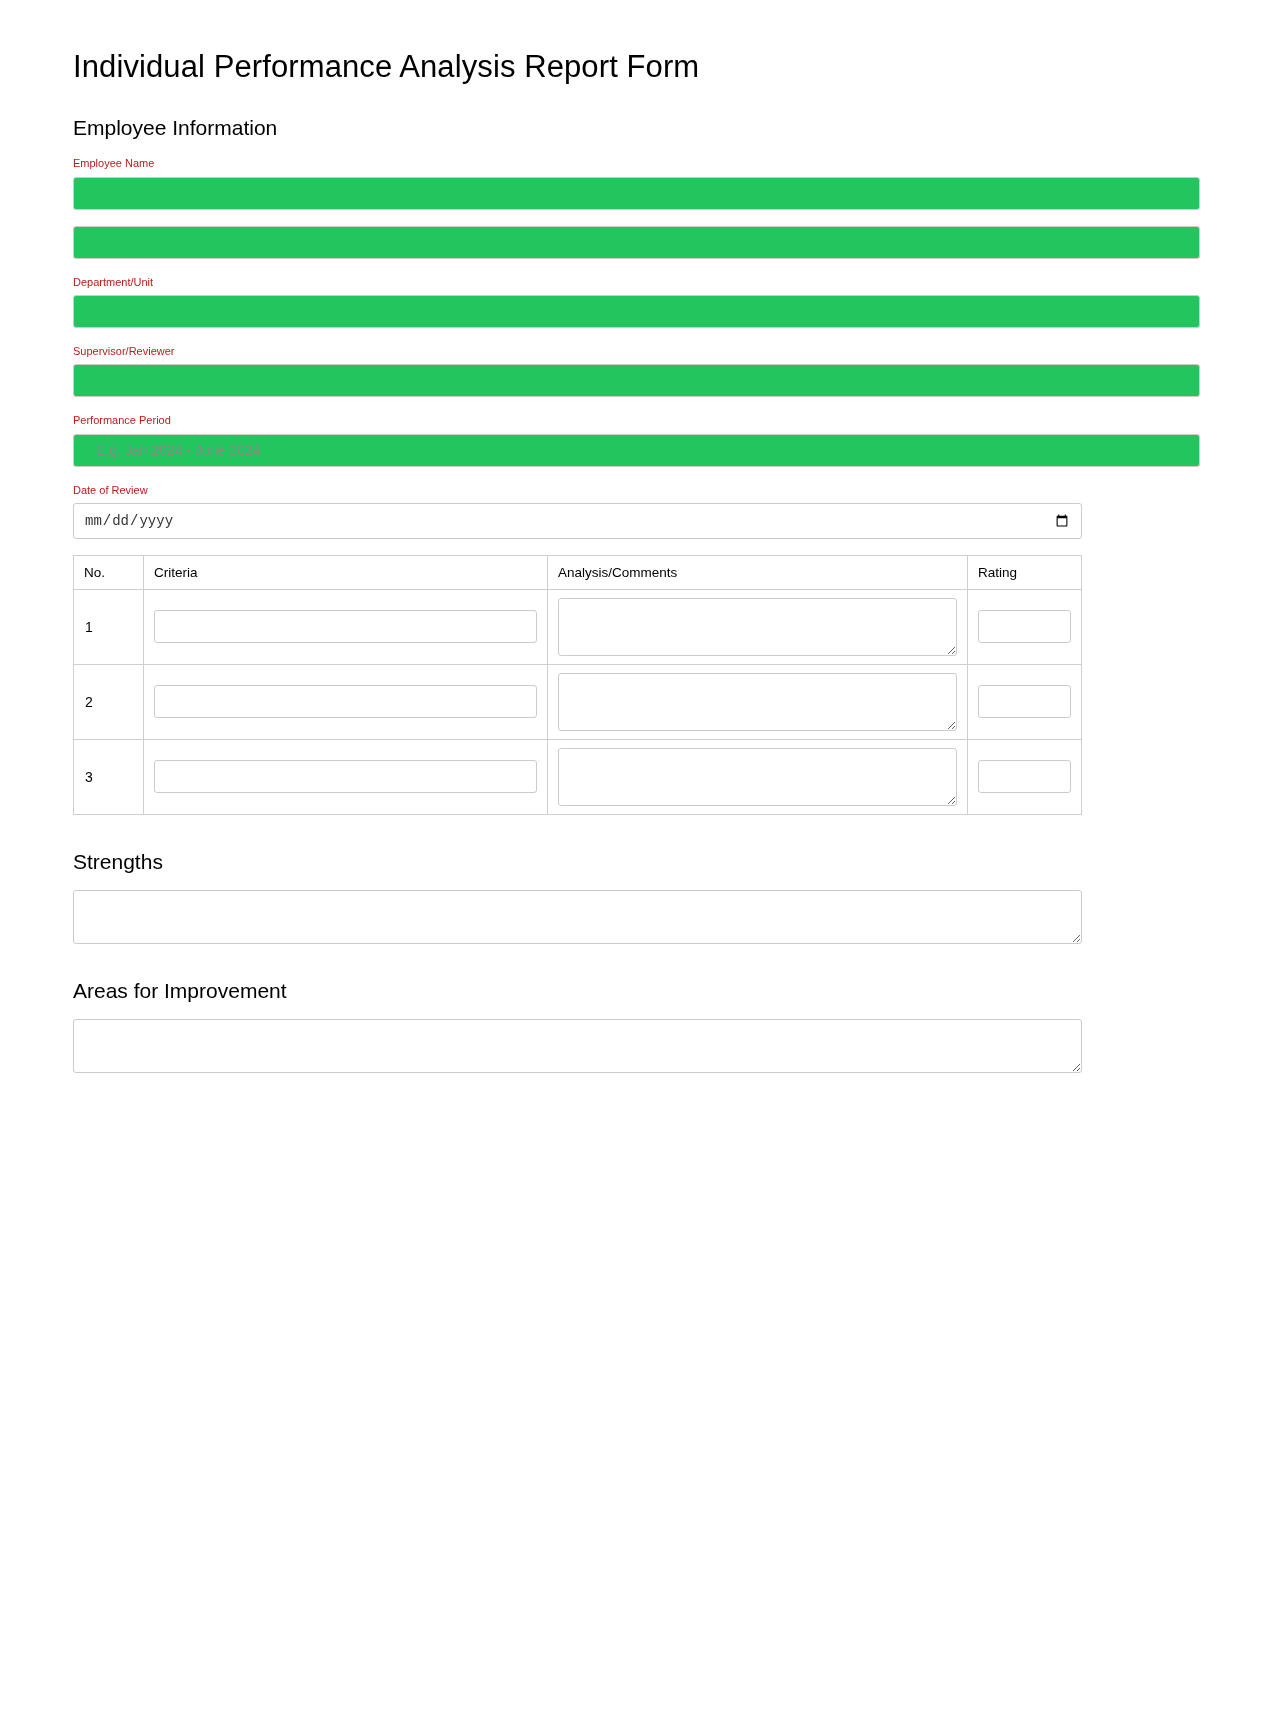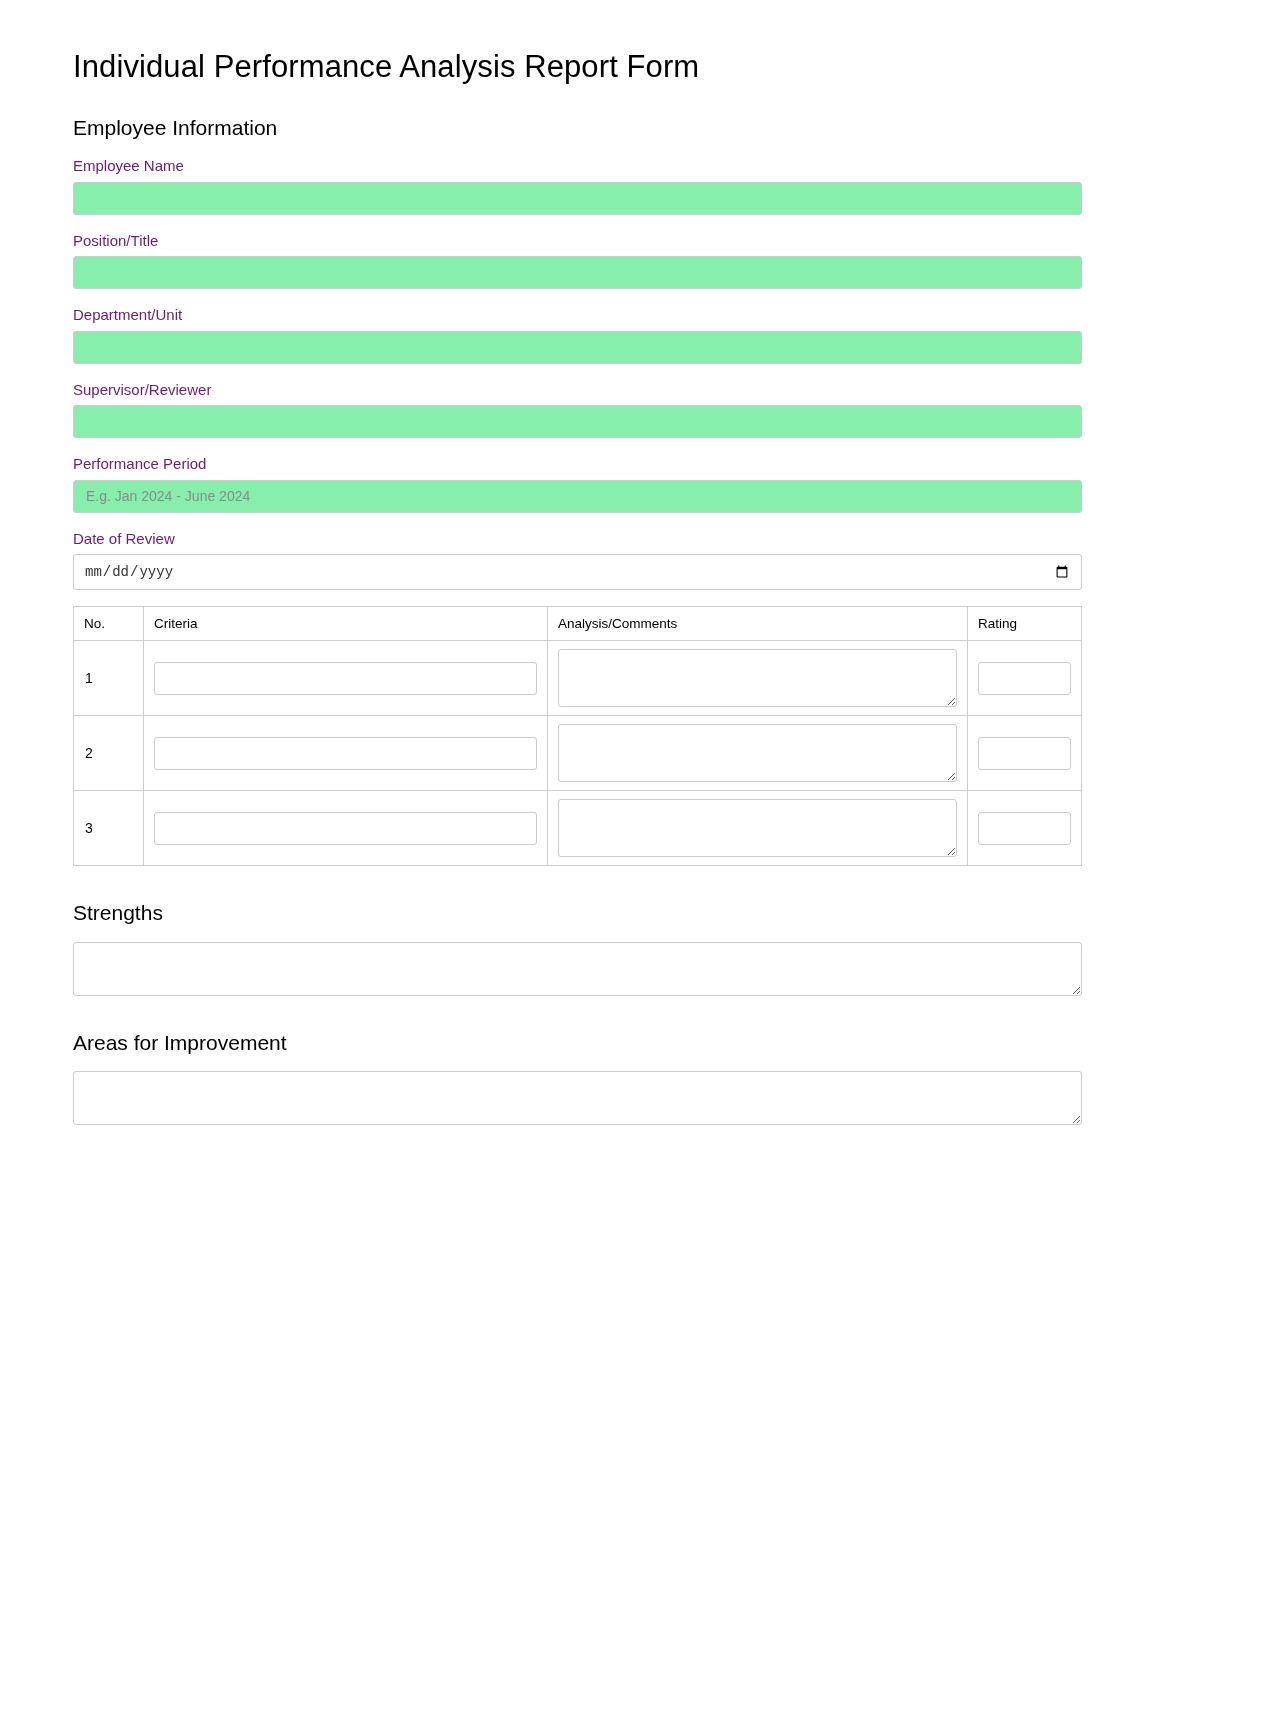--- a/index.html
+++ b/index.html
@@ -33,34 +33,34 @@
     line-height: 1.2;
   }
   .section-heading.spaced-top {
     margin-top: 34px;
   }
   .field-block {
     margin-bottom: 16px;
   }
   .field-label {
     display: block;
-    font-size: 15px;
+    font-size: 11px;
     line-height: 1.3;
     margin-bottom: 6px;
-    color: #701a75;
+    color: #b91c1c;
   }
   .text-input {
     display: block;
-    width: 1009px;
+    width: 1127px;
     height: 33px;
-    padding: 4px 12px;
+    padding: 4px 22px;
     font-family: "Liberation Sans", sans-serif;
     font-size: 14px;
     color: #000000;
-    background: #86efac;
+    background: #22c55e;
     border: 1px solid #cccccc;
     border-radius: 3px;
     outline: none;
   }
   .text-input::placeholder {
     color: #8a8a8a;
     opacity: 1;
   }
   .date-input {
     display: block;
@@ -163,21 +163,20 @@
   <h1 class="form-title">Individual Performance Analysis Report Form</h1>
 
   <h2 class="section-heading">Employee Information</h2>
 
   <div class="field-block">
     <label class="field-label">Employee Name</label>
     <input class="text-input" type="text" value="" style="">
   </div>
 
   <div class="field-block">
-    <label class="field-label">Position/Title</label>
     <input class="text-input" type="text" value="" style="">
   </div>
 
   <div class="field-block">
     <label class="field-label">Department/Unit</label>
     <input class="text-input" type="text" value="" style="">
   </div>
 
   <div class="field-block">
     <label class="field-label">Supervisor/Reviewer</label>

